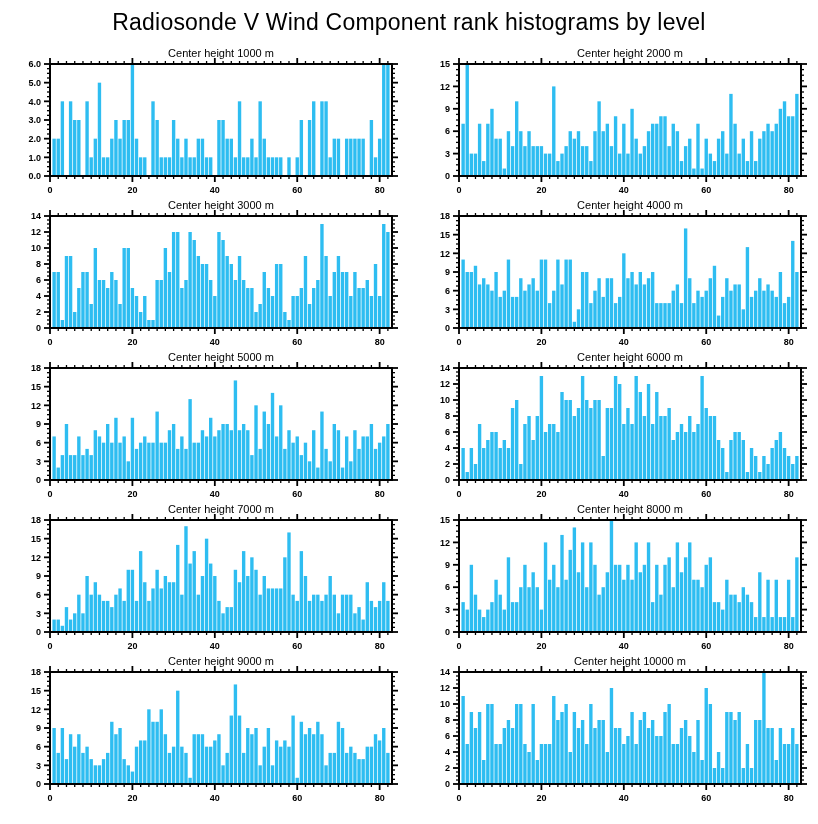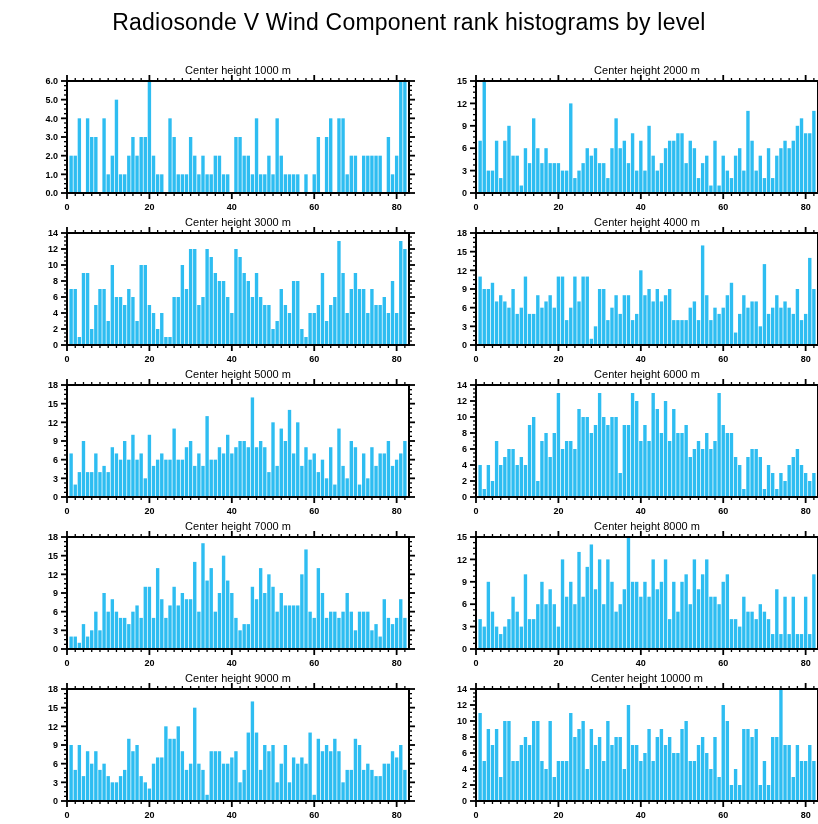--- a/index.html
+++ b/index.html
@@ -1,21 +1,21 @@
 <!DOCTYPE html>
 <html><head>
 <meta charset="utf-8">
 <style>
   html,body{margin:0;padding:0;background:#ffffff;}
   body{width:818px;height:824px;font-family:"Liberation Sans","DejaVu Sans",sans-serif;color:#000;}
   .page{width:818px;height:824px;overflow:hidden;}
   .main-title{width:818px;height:44px;display:flex;align-items:center;justify-content:center;
     font-size:23px;letter-spacing:0.2px;font-weight:normal;}
   .grid{display:grid;grid-template-columns:409px 409px;grid-auto-rows:152px;}
-  figure.subplot{margin:17px;padding:0;}
+  figure.subplot{margin:0;padding:0;}
   svg text{font-family:"Liberation Sans","DejaVu Sans",sans-serif;}
   .sp-title{font-size:11px;fill:#000;}
   .tick-label{font-size:9px;font-weight:bold;fill:#000;}
 </style>
 </head>
 <body>
 
 <div class="page">
   <div class="main-title">Radiosonde V Wind Component rank histograms by level</div>
   <div class="grid">

